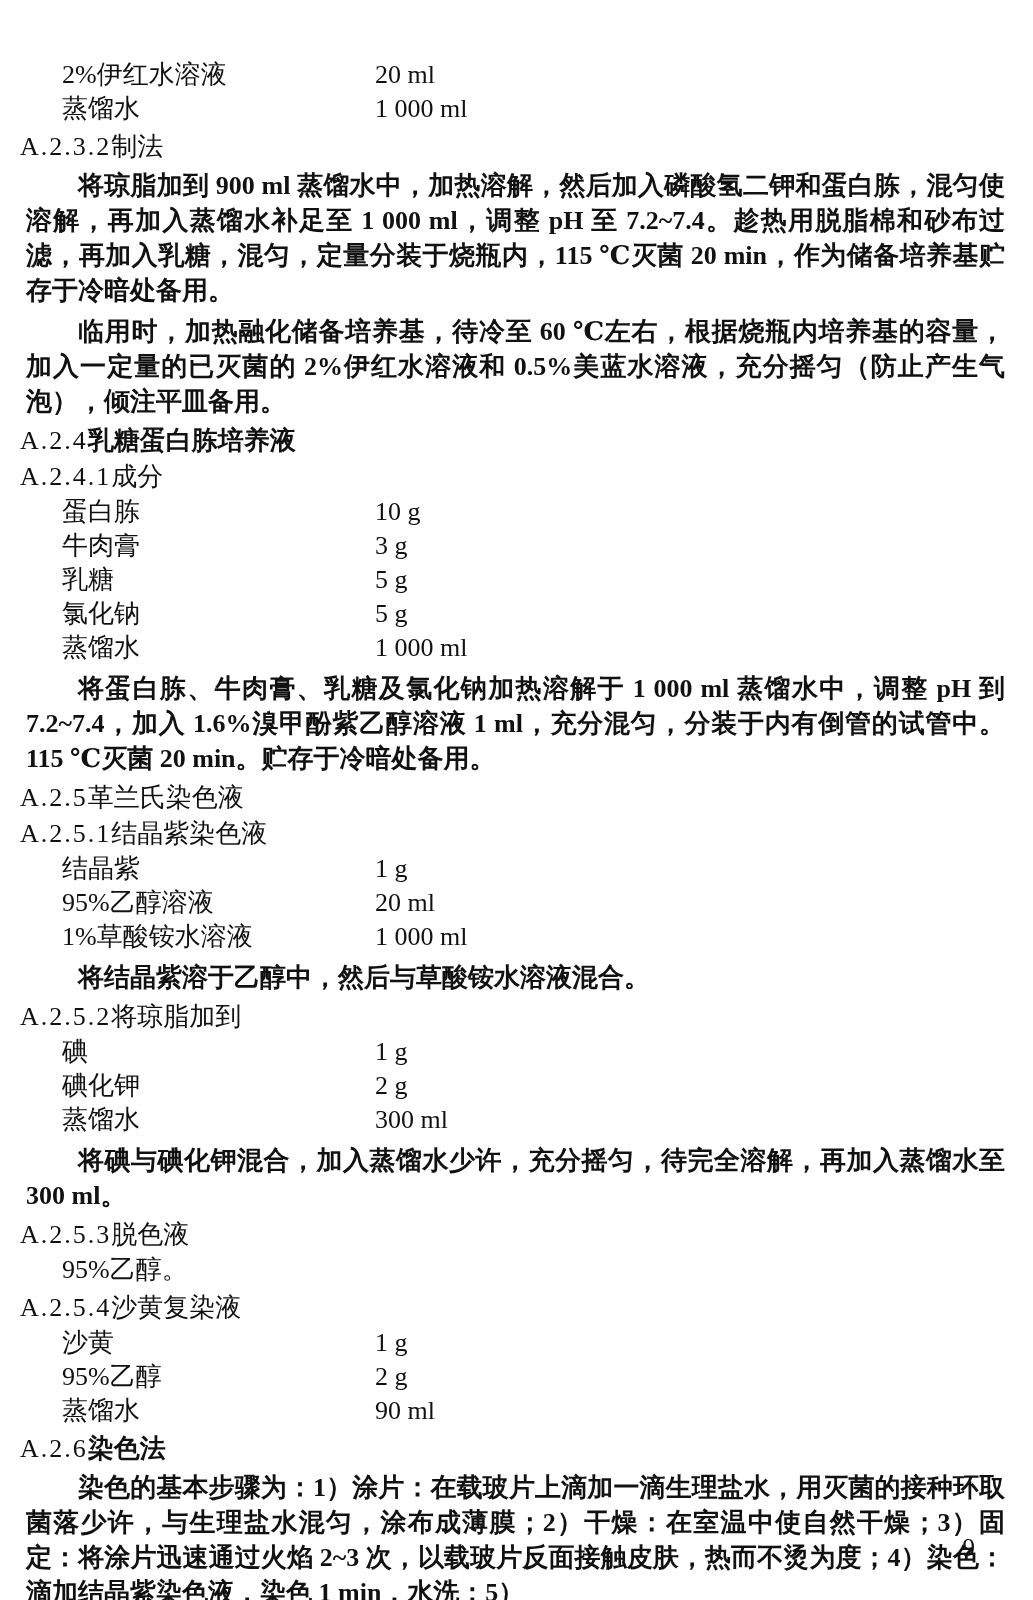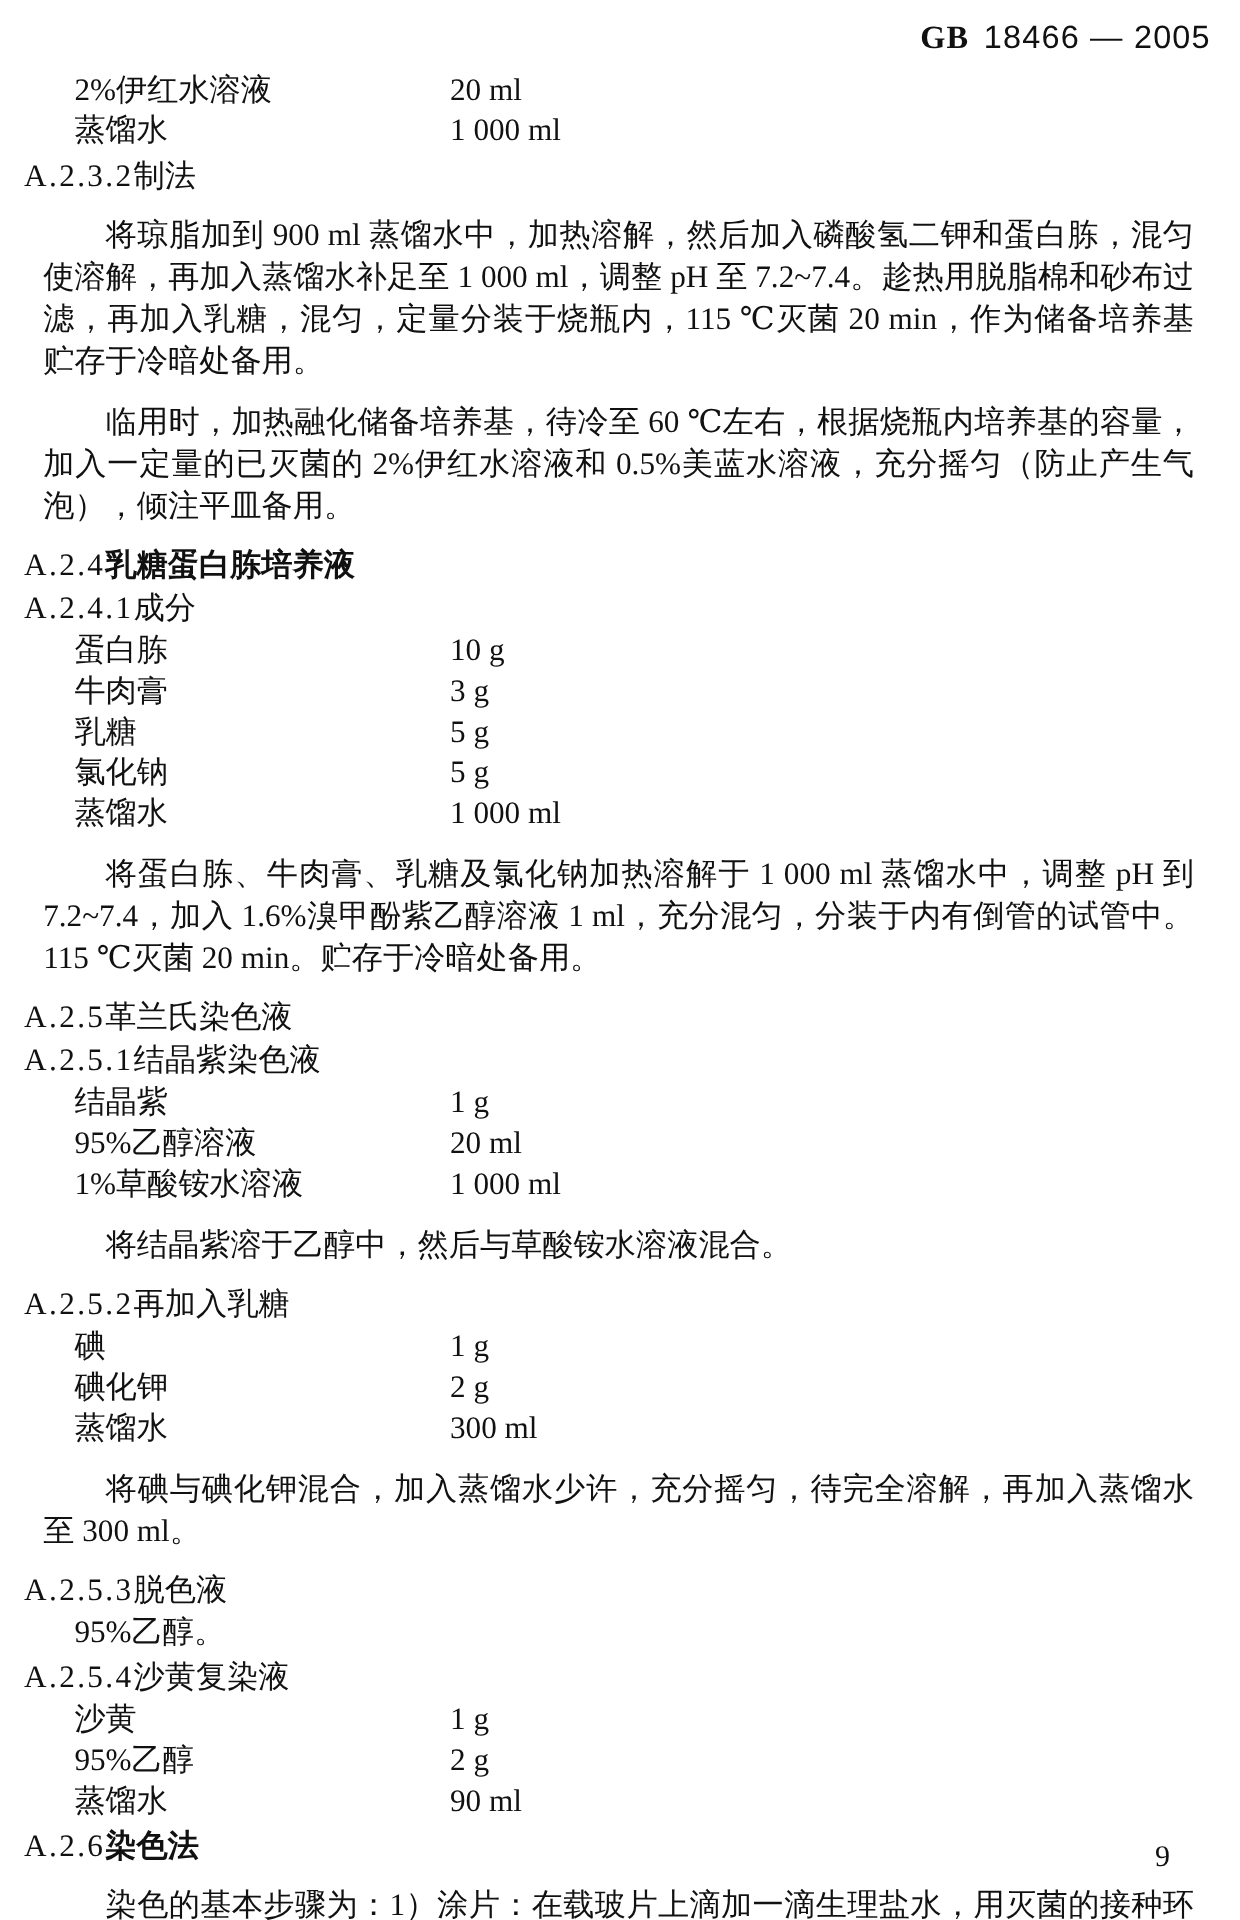--- a/index.html
+++ b/index.html
@@ -63,45 +63,43 @@
     letter-spacing: 2px;
   }
   .heading .htitle {
     font-family: "Liberation Serif", serif;
   }
   .heading.bold .htitle {
     font-family: "Liberation Sans", sans-serif;
     font-weight: 700;
   }
   .para {
-    margin: 16px;
+    margin: 6px;
     line-height: 35px;
     text-align: justify;
     text-indent: 2em;
+    font-weight: bold;
   }
   .plain {
     padding-left: 42px;
     line-height: 34px;
   }
   #page-number {
     position: absolute;
     right: 58px;
     bottom: 38px;
     font-size: 25px;
     font-family: "Liberation Serif", serif;
   }
 </style>
 </head>
 <body>
 
 <div id="page">
 
-  <div id="std-header">
-    <span class="gb">GB</span><span class="code">18466 — 2005</span>
-  </div>
 
   <div id="content">
       <div class="ingredient"><span class="ilabel">2%伊红水溶液</span><span class="iamount">20 ml</span></div>
       <div class="ingredient"><span class="ilabel">蒸馏水</span><span class="iamount">1 000 ml</span></div>
       <div class="heading"><span class="hnum">A.2.3.2</span><span class="htitle">制法</span></div>
       <p class="para">将琼脂加到 900 ml 蒸馏水中，加热溶解，然后加入磷酸氢二钾和蛋白胨，混匀使溶解，再加入蒸馏水补足至 1 000 ml，调整 pH 至 7.2~7.4。趁热用脱脂棉和砂布过滤，再加入乳糖，混匀，定量分装于烧瓶内，115 ℃灭菌 20 min，作为储备培养基贮存于冷暗处备用。</p>
       <p class="para">临用时，加热融化储备培养基，待冷至 60 ℃左右，根据烧瓶内培养基的容量，加入一定量的已灭菌的 2%伊红水溶液和 0.5%美蓝水溶液，充分摇匀（防止产生气泡），倾注平皿备用。</p>
       <div class="heading bold"><span class="hnum">A.2.4</span><span class="htitle">乳糖蛋白胨培养液</span></div>
       <div class="heading"><span class="hnum">A.2.4.1</span><span class="htitle">成分</span></div>
       <div class="ingredient"><span class="ilabel">蛋白胨</span><span class="iamount">10 g</span></div>
@@ -109,21 +107,21 @@
       <div class="ingredient"><span class="ilabel">乳糖</span><span class="iamount">5 g</span></div>
       <div class="ingredient"><span class="ilabel">氯化钠</span><span class="iamount">5 g</span></div>
       <div class="ingredient"><span class="ilabel">蒸馏水</span><span class="iamount">1 000 ml</span></div>
       <p class="para">将蛋白胨、牛肉膏、乳糖及氯化钠加热溶解于 1 000 ml 蒸馏水中，调整 pH 到 7.2~7.4，加入 1.6%溴甲酚紫乙醇溶液 1 ml，充分混匀，分装于内有倒管的试管中。115 ℃灭菌 20 min。贮存于冷暗处备用。</p>
       <div class="heading"><span class="hnum">A.2.5</span><span class="htitle">革兰氏染色液</span></div>
       <div class="heading"><span class="hnum">A.2.5.1</span><span class="htitle">结晶紫染色液</span></div>
       <div class="ingredient"><span class="ilabel">结晶紫</span><span class="iamount">1 g</span></div>
       <div class="ingredient"><span class="ilabel">95%乙醇溶液</span><span class="iamount">20 ml</span></div>
       <div class="ingredient"><span class="ilabel">1%草酸铵水溶液</span><span class="iamount">1 000 ml</span></div>
       <p class="para">将结晶紫溶于乙醇中，然后与草酸铵水溶液混合。</p>
-      <div class="heading"><span class="hnum">A.2.5.2</span><span class="htitle">再加入乳糖</span></div>
+      <div class="heading"><span class="hnum">A.2.5.2</span><span class="htitle">将琼脂加到</span></div>
       <div class="ingredient"><span class="ilabel">碘</span><span class="iamount">1 g</span></div>
       <div class="ingredient"><span class="ilabel">碘化钾</span><span class="iamount">2 g</span></div>
       <div class="ingredient"><span class="ilabel">蒸馏水</span><span class="iamount">300 ml</span></div>
       <p class="para">将碘与碘化钾混合，加入蒸馏水少许，充分摇匀，待完全溶解，再加入蒸馏水至 300 ml。</p>
       <div class="heading"><span class="hnum">A.2.5.3</span><span class="htitle">脱色液</span></div>
       <div class="plain">95%乙醇。</div>
       <div class="heading"><span class="hnum">A.2.5.4</span><span class="htitle">沙黄复染液</span></div>
       <div class="ingredient"><span class="ilabel">沙黄</span><span class="iamount">1 g</span></div>
       <div class="ingredient"><span class="ilabel">95%乙醇</span><span class="iamount">2 g</span></div>
       <div class="ingredient"><span class="ilabel">蒸馏水</span><span class="iamount">90 ml</span></div>

